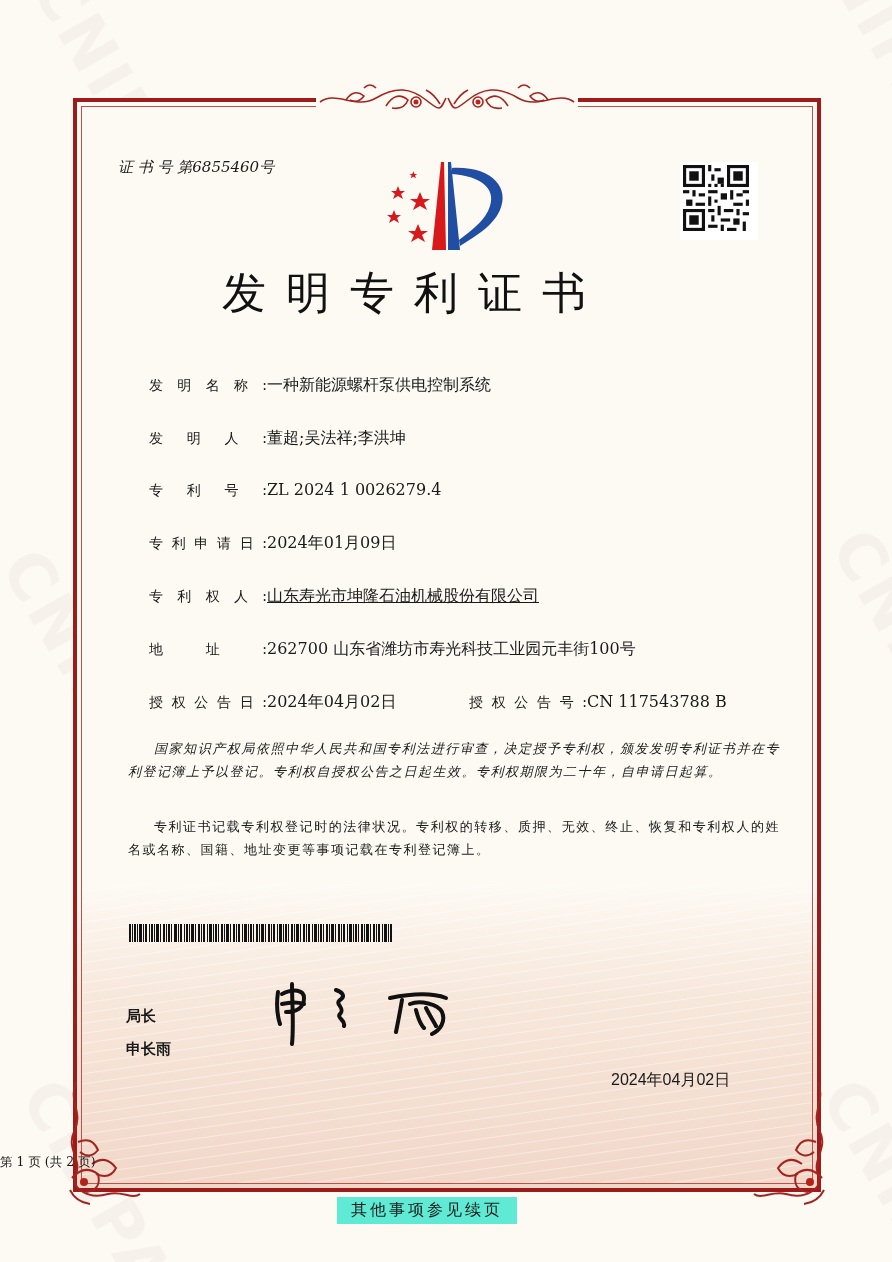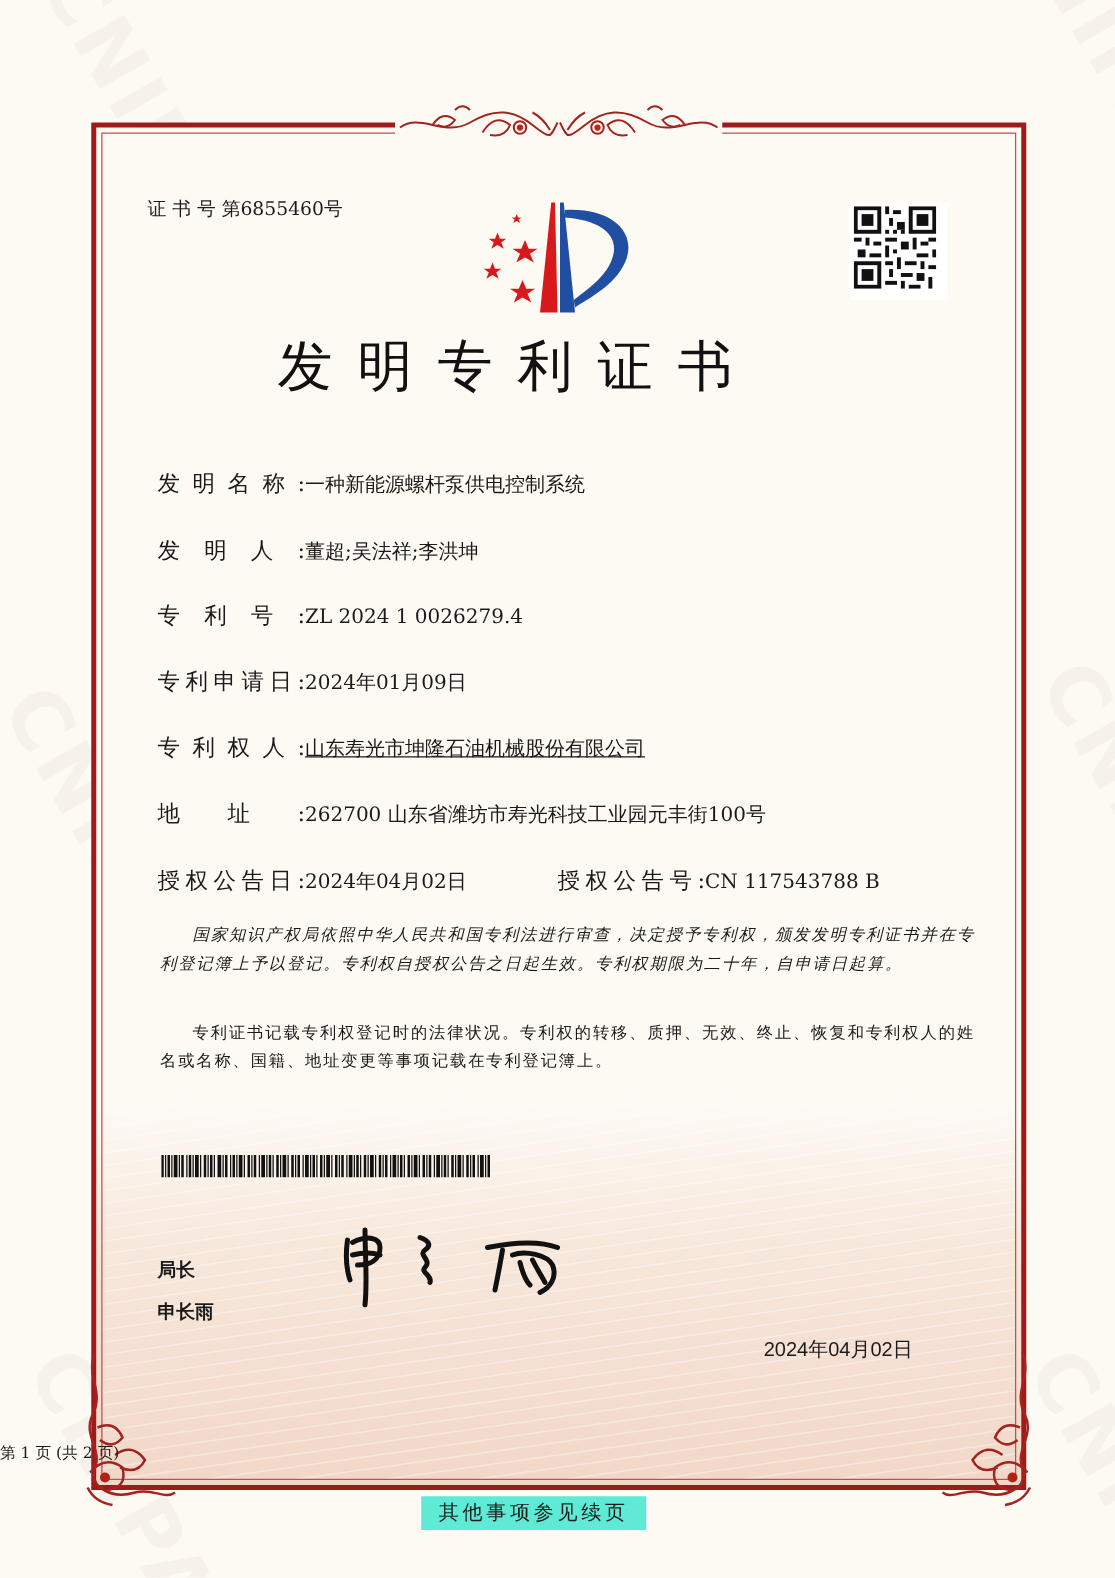--- a/index.html
+++ b/index.html
@@ -25,30 +25,30 @@
   }
   .waves {
     position: absolute; left: 5px; right: 5px; bottom: 5px; height: 300px;
     background: repeating-linear-gradient(172deg, rgba(255,255,255,0.0) 0px, rgba(255,255,255,0.0) 8px, rgba(255,255,255,0.55) 9px, rgba(255,255,255,0.0) 10px);
     opacity: 0.8;
   }
   .top-ornament {
     position: absolute; left: 316px; top: 80px; width: 262px; height: 40px;
   }
   .corner { position: absolute; width: 80px; height: 130px; }
-  .cert-no { position: absolute; left: 118px; top: 158px; font-size: 15px; }
+  .cert-no { position: absolute; left: 118px; top: 158px; font-size: 15px; font-style: italic; }
   .logo { position: absolute; left: 382px; top: 158px; width: 132px; height: 96px; }
   .qr { position: absolute; left: 680px; top: 162px; width: 72px; height: 72px; background:#fff; padding:3px; }
   .title {
     position: absolute; left: 0; width: 828px; top: 264px; text-align: center;
     font-family: "DejaVu Sans", "Liberation Sans", sans-serif;
     font-size: 44px; letter-spacing: 20px; color: #111; font-weight: normal;
   }
   .field { position: absolute; white-space: nowrap; font-size: 16.5px; }
-  .field .lbl { display: inline-block; width: 118px; text-align-last: justify; font-size: 18px; letter-spacing: 0; }
+  .field .lbl { display: inline-block; width: 118px; text-align-last: justify; font-size: 14px; letter-spacing: 0; margin-left: 23px; }
   .field .val { font-size: 16px; }
   .para { position: absolute; left: 128px; width: 652px; font-size: 13px; line-height: 23px; text-indent: 2em; text-align: justify; letter-spacing: 1.5px; }
   .barcode { position: absolute; left: 129px; top: 924px; width: 264px; height: 18px; }
   .director { position: absolute; left: 126px; top: 1000px; font-family: "DejaVu Sans", "Liberation Sans", sans-serif; font-size: 15px; line-height: 33px; font-weight: bold; }
   .signature { position: absolute; left: 270px; top: 978px; width: 195px; height: 68px; }
   .issue-date { position: absolute; left: 611px; top: 1070px; font-family: "Liberation Sans", "DejaVu Sans", sans-serif; font-size: 16px; }
   .page-no { position: absolute; left: 0; width: 856px; text-align: left; top: 1154px; font-size: 12.5px; }
   .continued {
     position: absolute; left: 337px; top: 1197px; padding: 3px 14px;
     background: #5eead4; font-size: 16px; letter-spacing: 3px;

